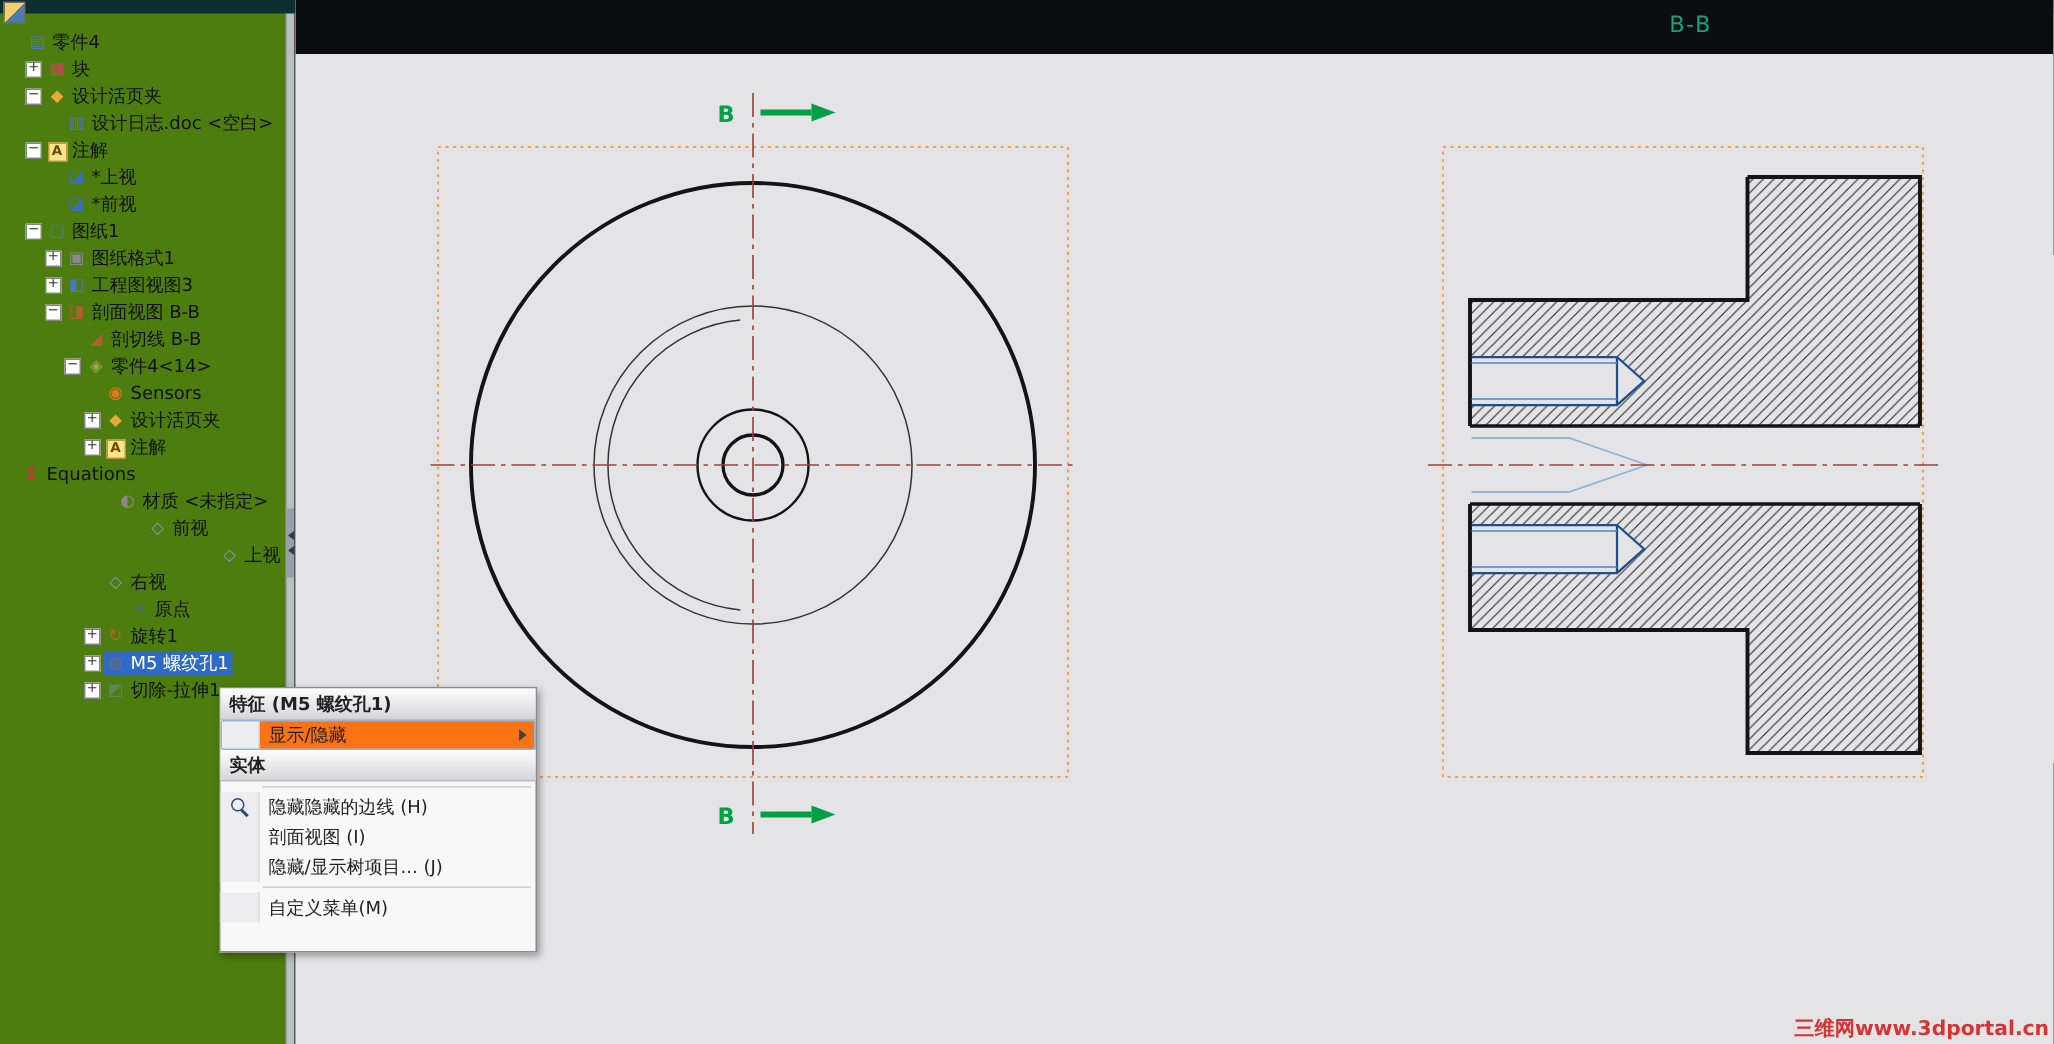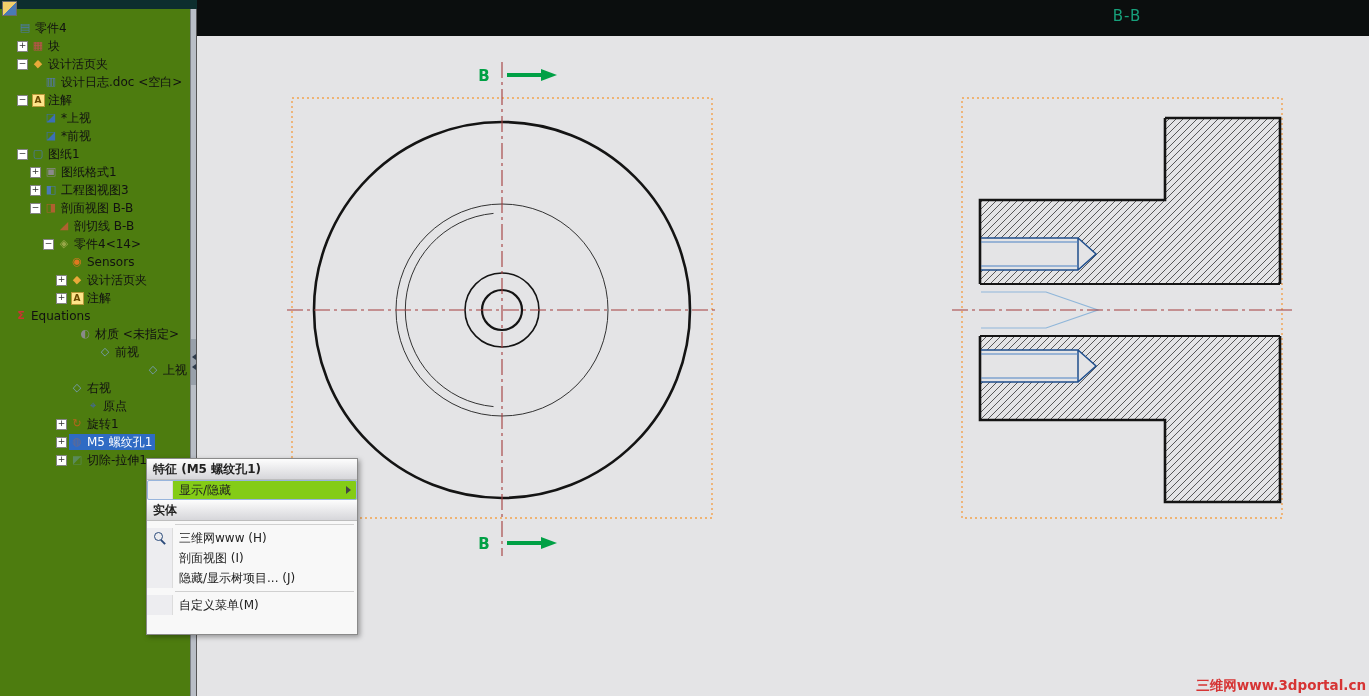--- a/index.html
+++ b/index.html
@@ -79,21 +79,21 @@
   
   .menu{position:absolute;left:146px;top:458px;width:212px;background:#f8f8f8;
        border:1px solid #8a8a8a;box-shadow:2px 2px 5px rgba(0,0,0,.35);z-index:20;
        padding-bottom:19px;box-sizing:border-box;}
   .mhead{height:20px;line-height:20px;padding-left:6px;font-weight:bold;color:#222;
        background:linear-gradient(#fdfdfd,#d6d6da);border-bottom:1px solid #bdbdbd;}
   .mitem{display:flex;align-items:center;height:20px;position:relative;color:#222;}
   .mitem .cell{flex:0 0 26px;width:26px;height:100%;background:#ededf0;border-right:1px solid #dcdcdc;
        display:flex;align-items:center;justify-content:center;box-sizing:border-box;}
   .mitem .lbl{padding-left:6px;}
-  .mitem.hilite{background:#84cc16;outline:1px solid #98b5dc;outline-offset:-1px;border-radius:2px;}
+  .mitem.hilite{background:#f97316;outline:1px solid #98b5dc;outline-offset:-1px;border-radius:2px;}
   .msep{height:1px;background:#d0d0d0;margin:3px 3px 3px 28px;}
   .sub-arrow{position:absolute;right:6px;top:6px;width:0;height:0;
        border-left:5px solid #444;border-top:4px solid transparent;border-bottom:4px solid transparent;}
   .micon{width:16px;height:14px;position:relative;display:inline-block;}
   .micon.glasses::before{content:"∞";position:absolute;left:1px;top:-2px;font-size:13px;color:#2a4a7a;}
   .micon.magnify::before{content:"";position:absolute;width:7px;height:7px;border:1.5px solid #2a4a7a;
        border-radius:50%;left:2px;top:1px;}
   .micon.magnify::after{content:"";position:absolute;width:6px;height:2px;background:#2a4a7a;
        transform:rotate(45deg);left:8px;top:10px;}
   .submenu{position:absolute;left:357px;top:464px;width:197px;background:#f8f8f8;
@@ -356,21 +356,21 @@
           <span class="cell"></span>
           <span class="lbl">显示/隐藏</span>
           <span class="sub-arrow"></span>
         </div>
         <div class="mhead">实体</div>
         <div class="msep"></div>
         <div class="mitem">
           <span class="cell">
             <span class="micon magnify"></span>
           </span>
-          <span class="lbl">三维网www (H)</span>
+          <span class="lbl">隐藏隐藏的边线 (H)</span>
         </div>
         <div class="mitem">
           <span class="cell"></span>
           <span class="lbl">剖面视图 (I)</span>
         </div>
         <div class="mitem">
           <span class="cell"></span>
           <span class="lbl">隐藏/显示树项目... (J)</span>
         </div>
         <div class="msep"></div>

